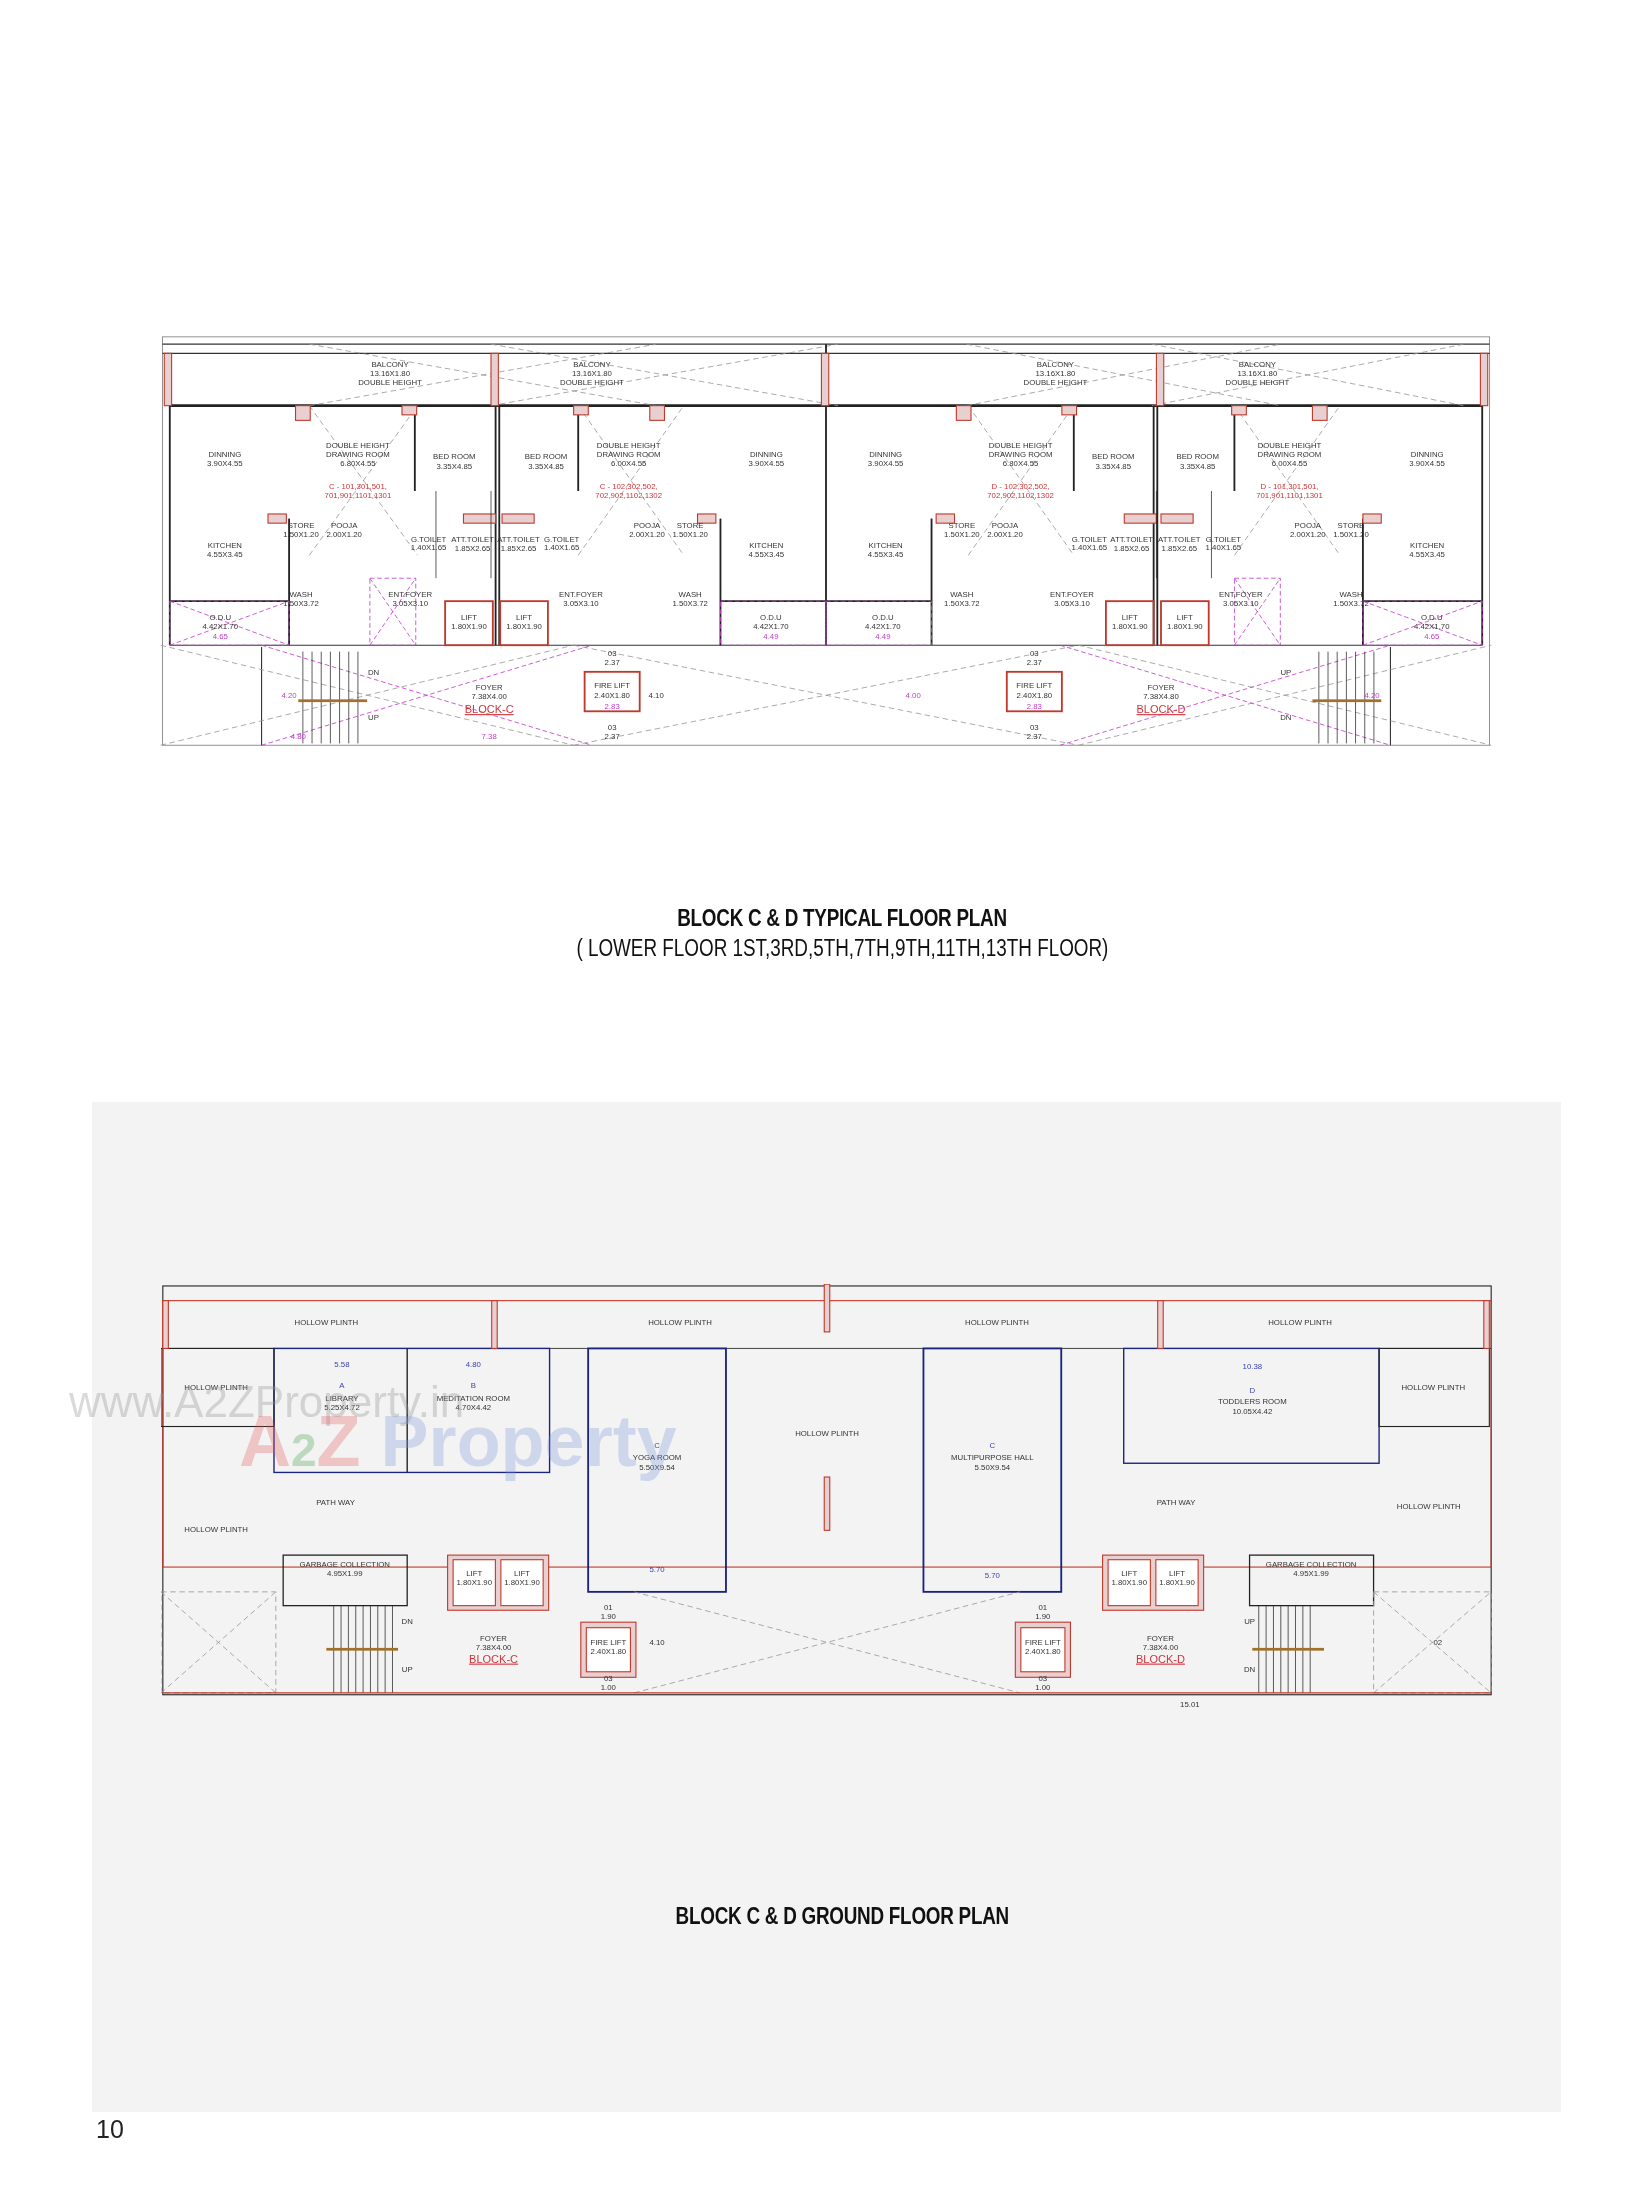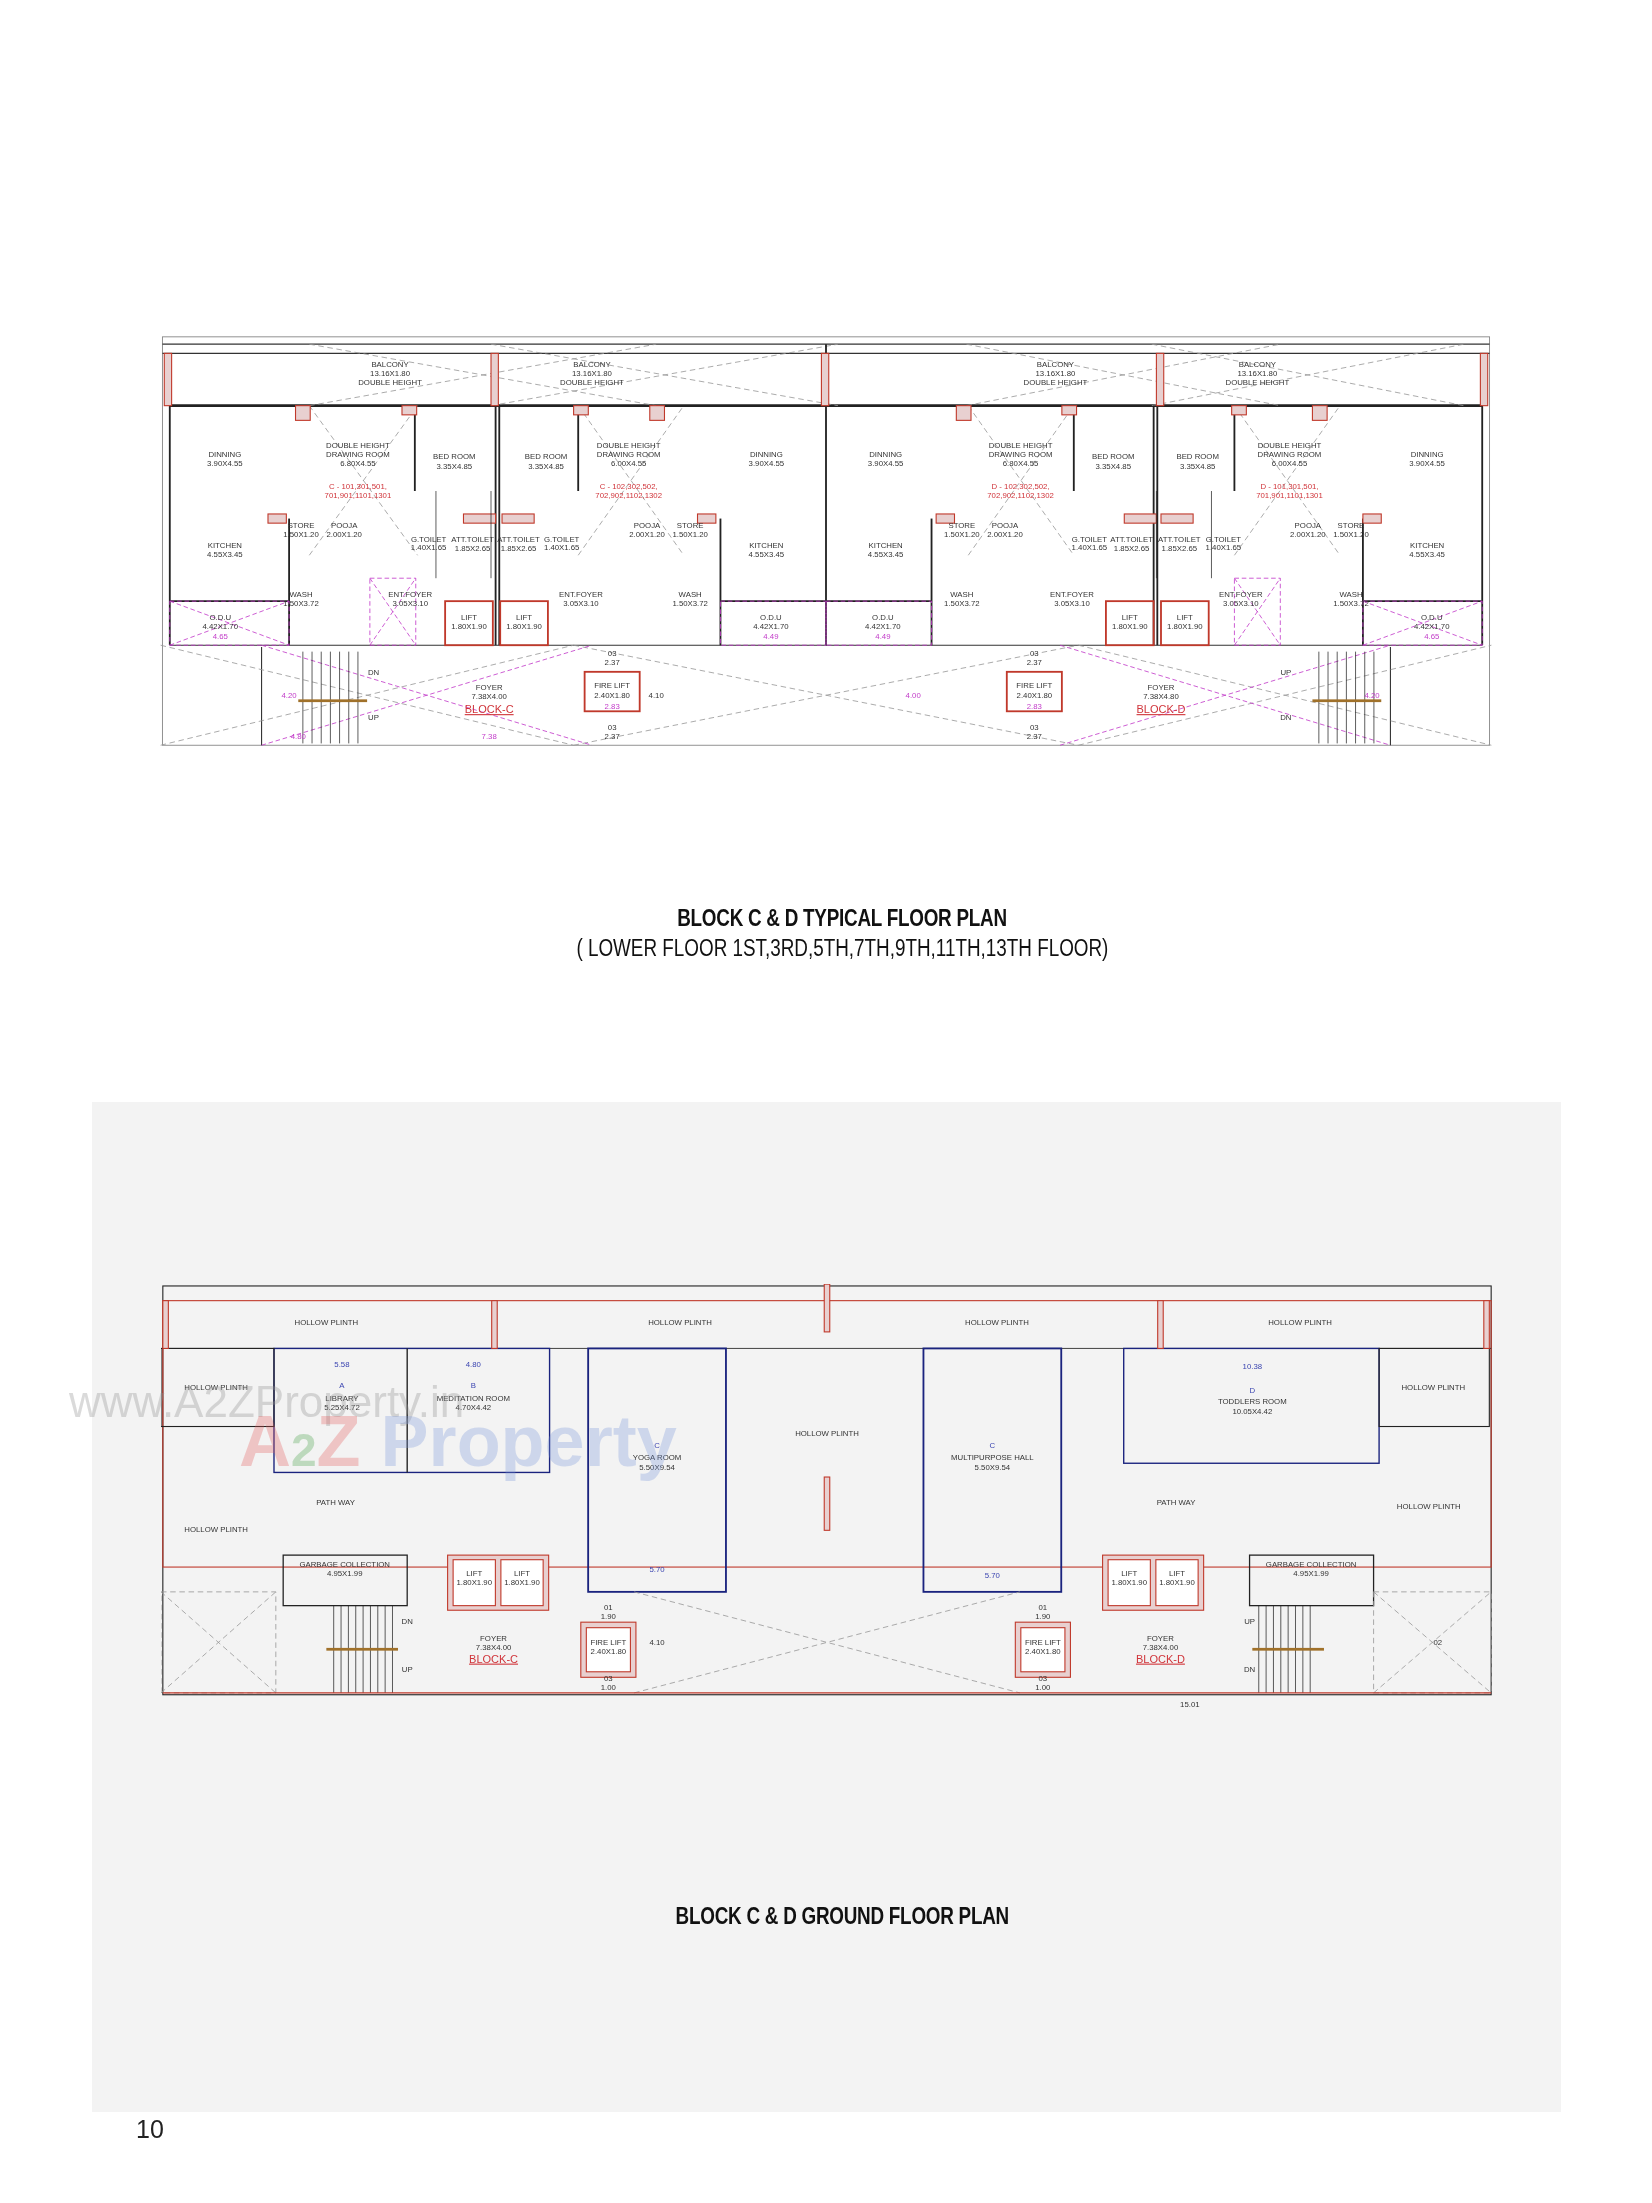--- a/index.html
+++ b/index.html
@@ -8,21 +8,21 @@
   .plan svg{display:block;}
   .rl{font-family:"Liberation Sans",sans-serif;font-size:8.5px;fill:#333;text-anchor:middle;}
   .rlr{font-family:"Liberation Sans",sans-serif;font-size:8.5px;fill:#d0343a;text-anchor:middle;}
   .rlm{font-family:"Liberation Sans",sans-serif;font-size:8.5px;fill:#c23cc9;text-anchor:middle;}
   .rlb{font-family:"Liberation Sans",sans-serif;font-size:8.5px;fill:#3a44b0;text-anchor:middle;}
   .blk{font-family:"Liberation Sans",sans-serif;font-size:12px;fill:#d0343a;text-anchor:middle;text-decoration:underline;}
   .caption{position:absolute;left:0;width:1652px;text-align:center;color:#111;padding-left:16px;}
   .cap-title{font-family:"Liberation Sans",sans-serif;font-weight:bold;font-size:23px;letter-spacing:-0.3px;transform:scaleX(0.82);display:inline-block;}
   .cap-sub{font-family:"Liberation Sans",sans-serif;font-size:23px;transform:scaleX(0.82);display:inline-block;}
   #gf-panel{position:absolute;left:92px;top:1102px;width:1469px;height:1010px;background:#f3f3f3;}
-  #page-num{position:absolute;left:96px;top:2115px;font-size:25px;color:#222;margin-left:40px;}
+  #page-num{position:absolute;left:96px;top:2115px;font-size:25px;color:#222;}
   .wm{position:absolute;font-family:"Liberation Sans",sans-serif;pointer-events:none;}
 </style>
 </head>
 <body>
 
 <div class="plan" style="left:160px;top:335px;width:1332px;height:413px;">
 <svg width="1332" height="413" viewBox="0 0 1450 450">
 
   <rect x="2" y="2" width="1446" height="445" fill="none" stroke="#888" stroke-width="1"></rect>
   <line x1="2" y1="10" x2="1448" y2="10" stroke="#333" stroke-width="1.4"></line>

